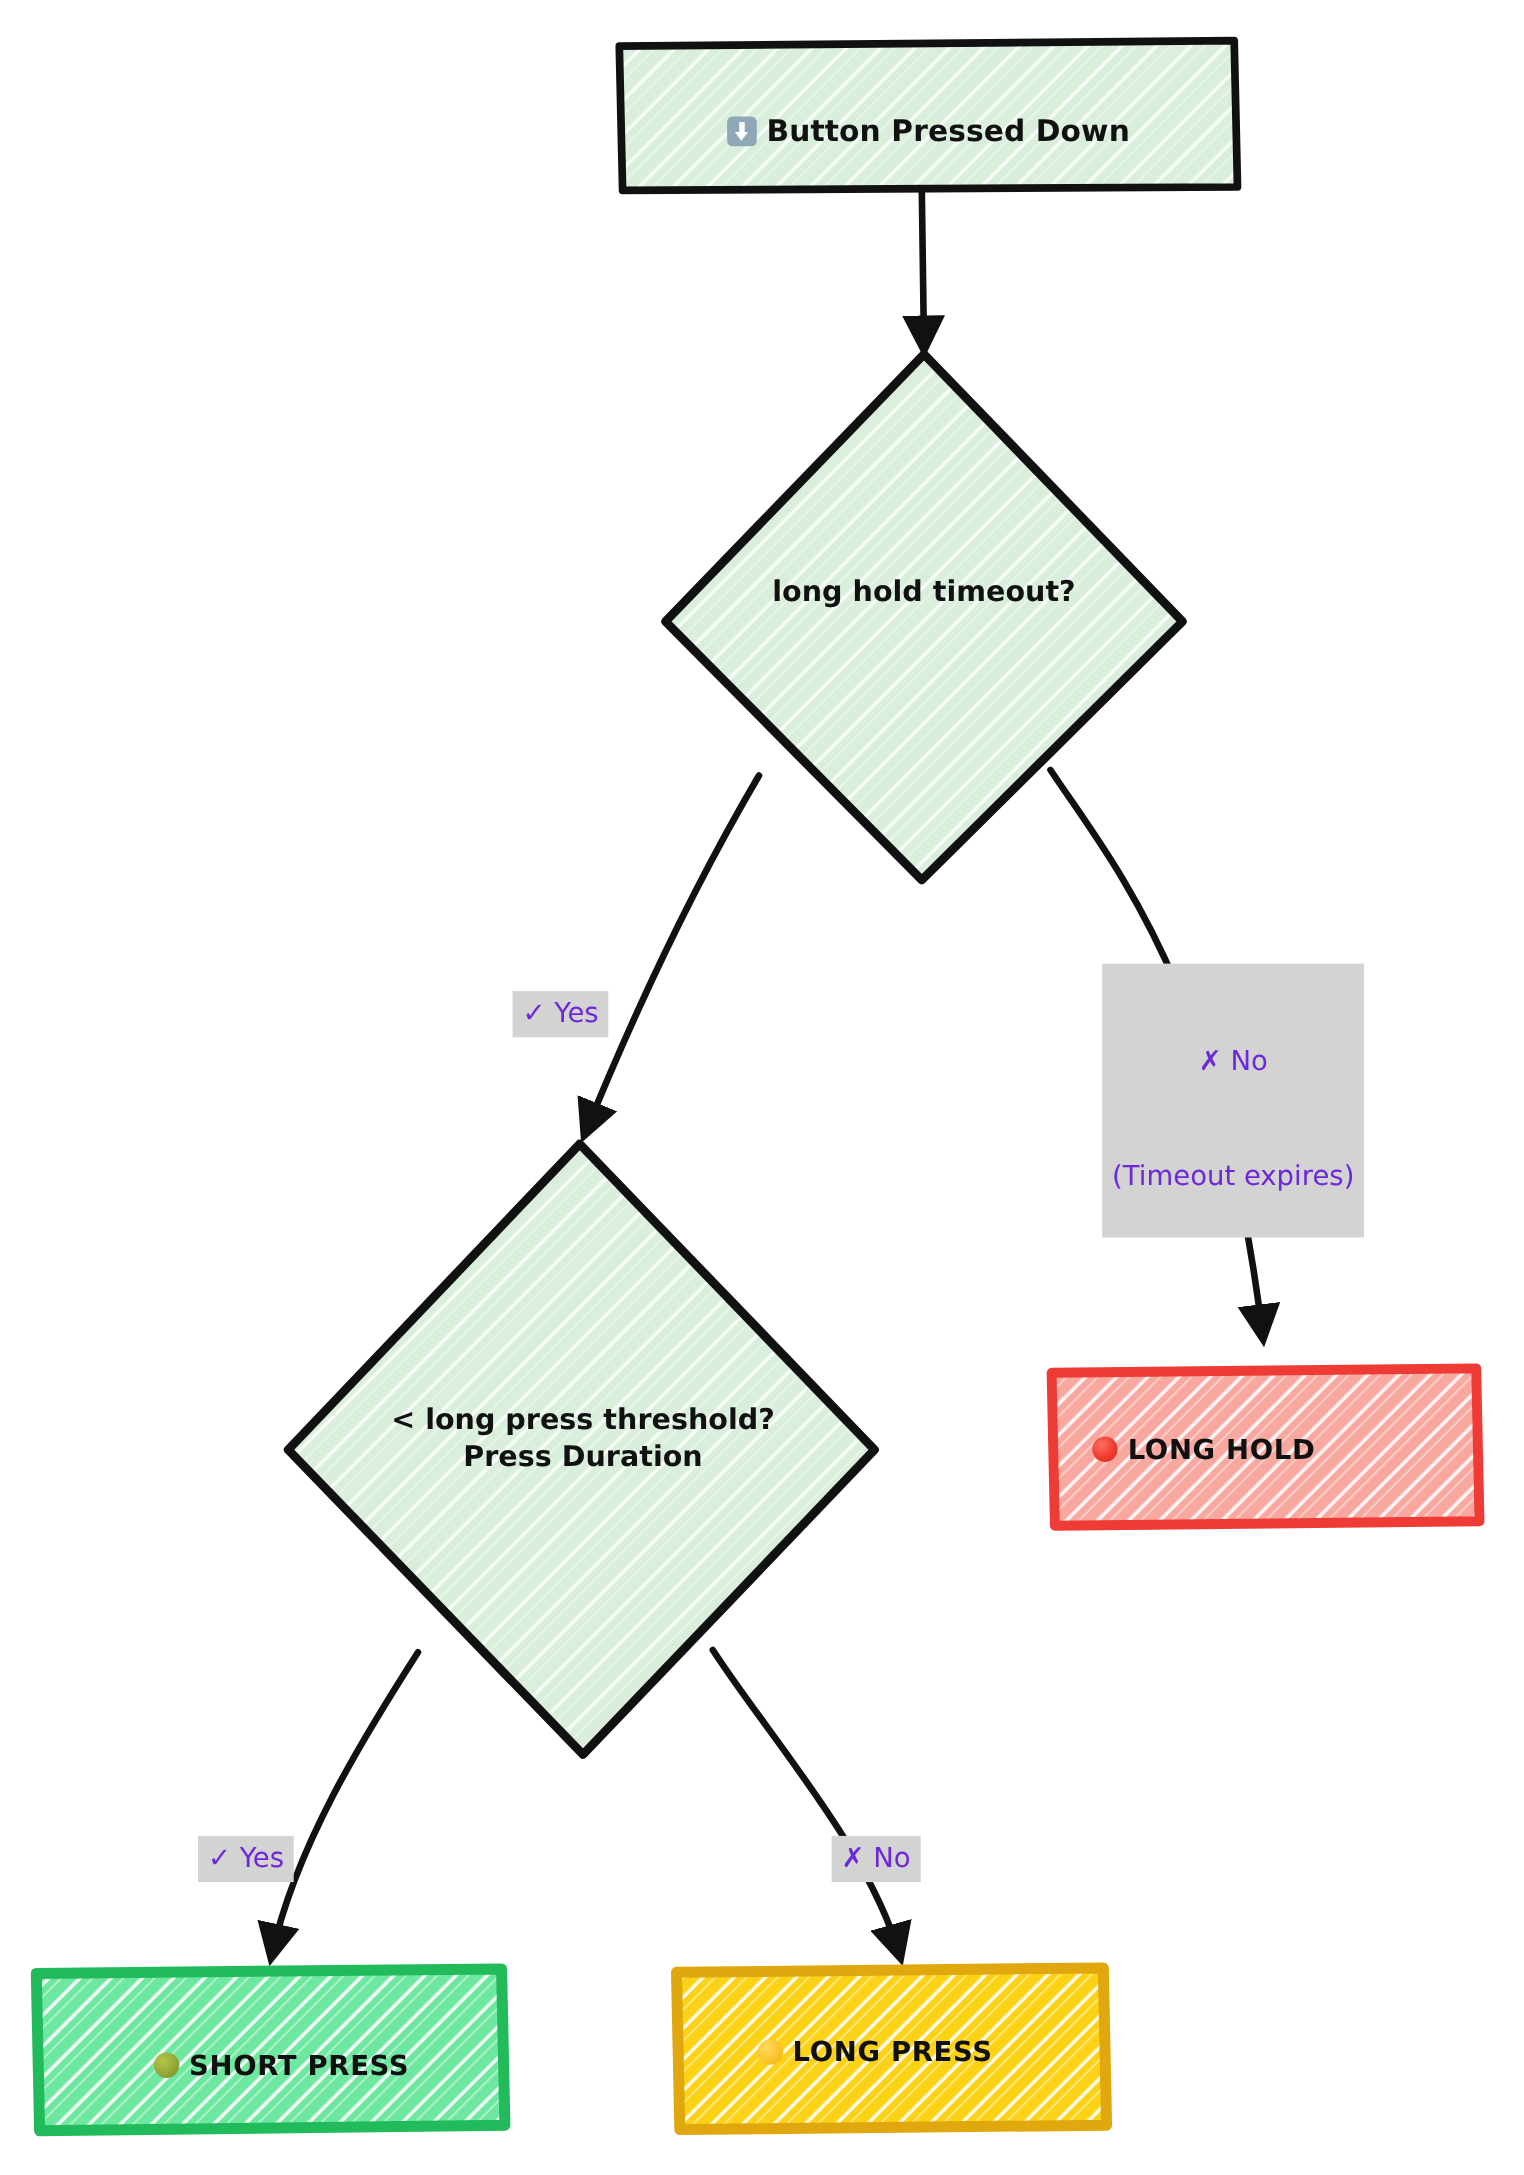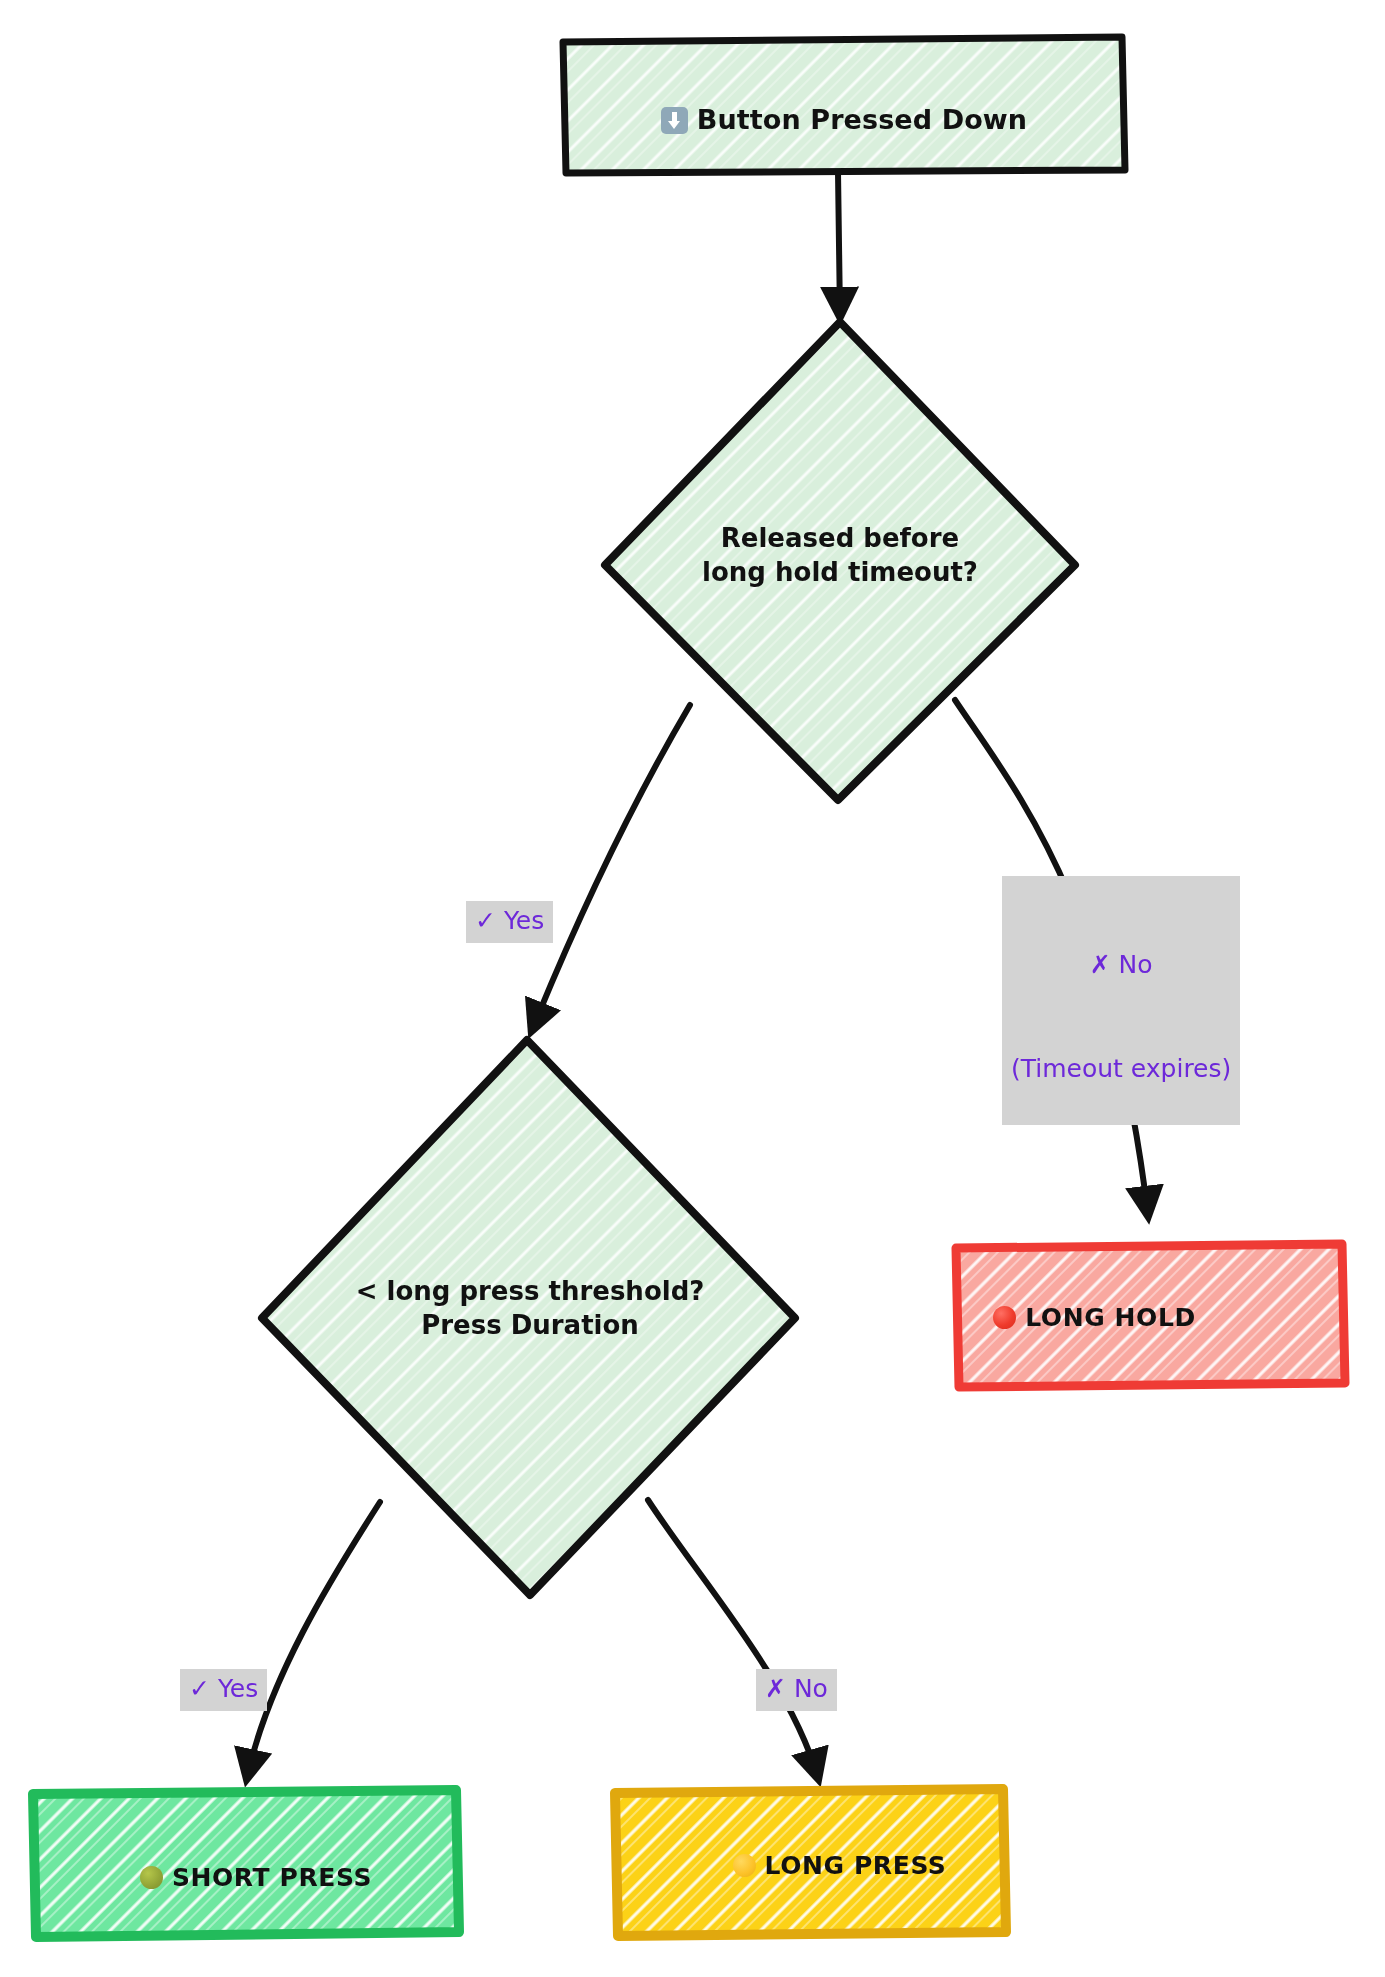--- a/index.html
+++ b/index.html
@@ -181,38 +181,37 @@
   <g>
     <path d="M 615 1793 L 1003 1789 L 1006 1932 L 618 1936 Z" fill="url(#hatchYel)" stroke="#e0a80e" stroke-width="10" stroke-linejoin="round"></path>
   </g>
 </svg>
 
 <div class="node-label proc-label" style="left:563px; top:91px; width:562px;">
   <span class="icon-arrowbox emoji"></span><span>Button Pressed Down</span>
 </div>
 
 <div class="node-label dec-label" style="left:605px; top:522px; width:470px;">
-  <div>Released before</div>
   <div>long hold timeout?</div>
 </div>
 
 <div class="node-label dec-label" style="left:262px; top:1275px; width:536px;">
   <div>&lt; long press threshold?</div>
   <div>Press Duration</div>
 </div>
 
 <div class="node-label term-label" style="left:900px; top:1302px; width:389px;">
   <span class="icon-dot red emoji"></span><span>LONG HOLD</span>
 </div>
 
 <div class="node-label term-label" style="left:43px; top:1850px; width:426px;margin-top:12px;">
   <span class="icon-dot green emoji"></span><span>SHORT PRESS</span>
 </div>
 
-<div class="node-label term-label" style="left:644px; top:1850px; width:391px;">
+<div class="node-label term-label" style="left:600px; top:1850px; width:391px;">
   <span class="icon-dot yellow emoji"></span><span>LONG PRESS</span>
 </div>
 
 <div class="edge-label" style="left:466px; top:901px;">✓ Yes</div>
 
 <div class="edge-label" style="left:1002px; top:876px;">
   <div>✗ No</div>
   <div>(Timeout expires)</div>
 </div>
 

